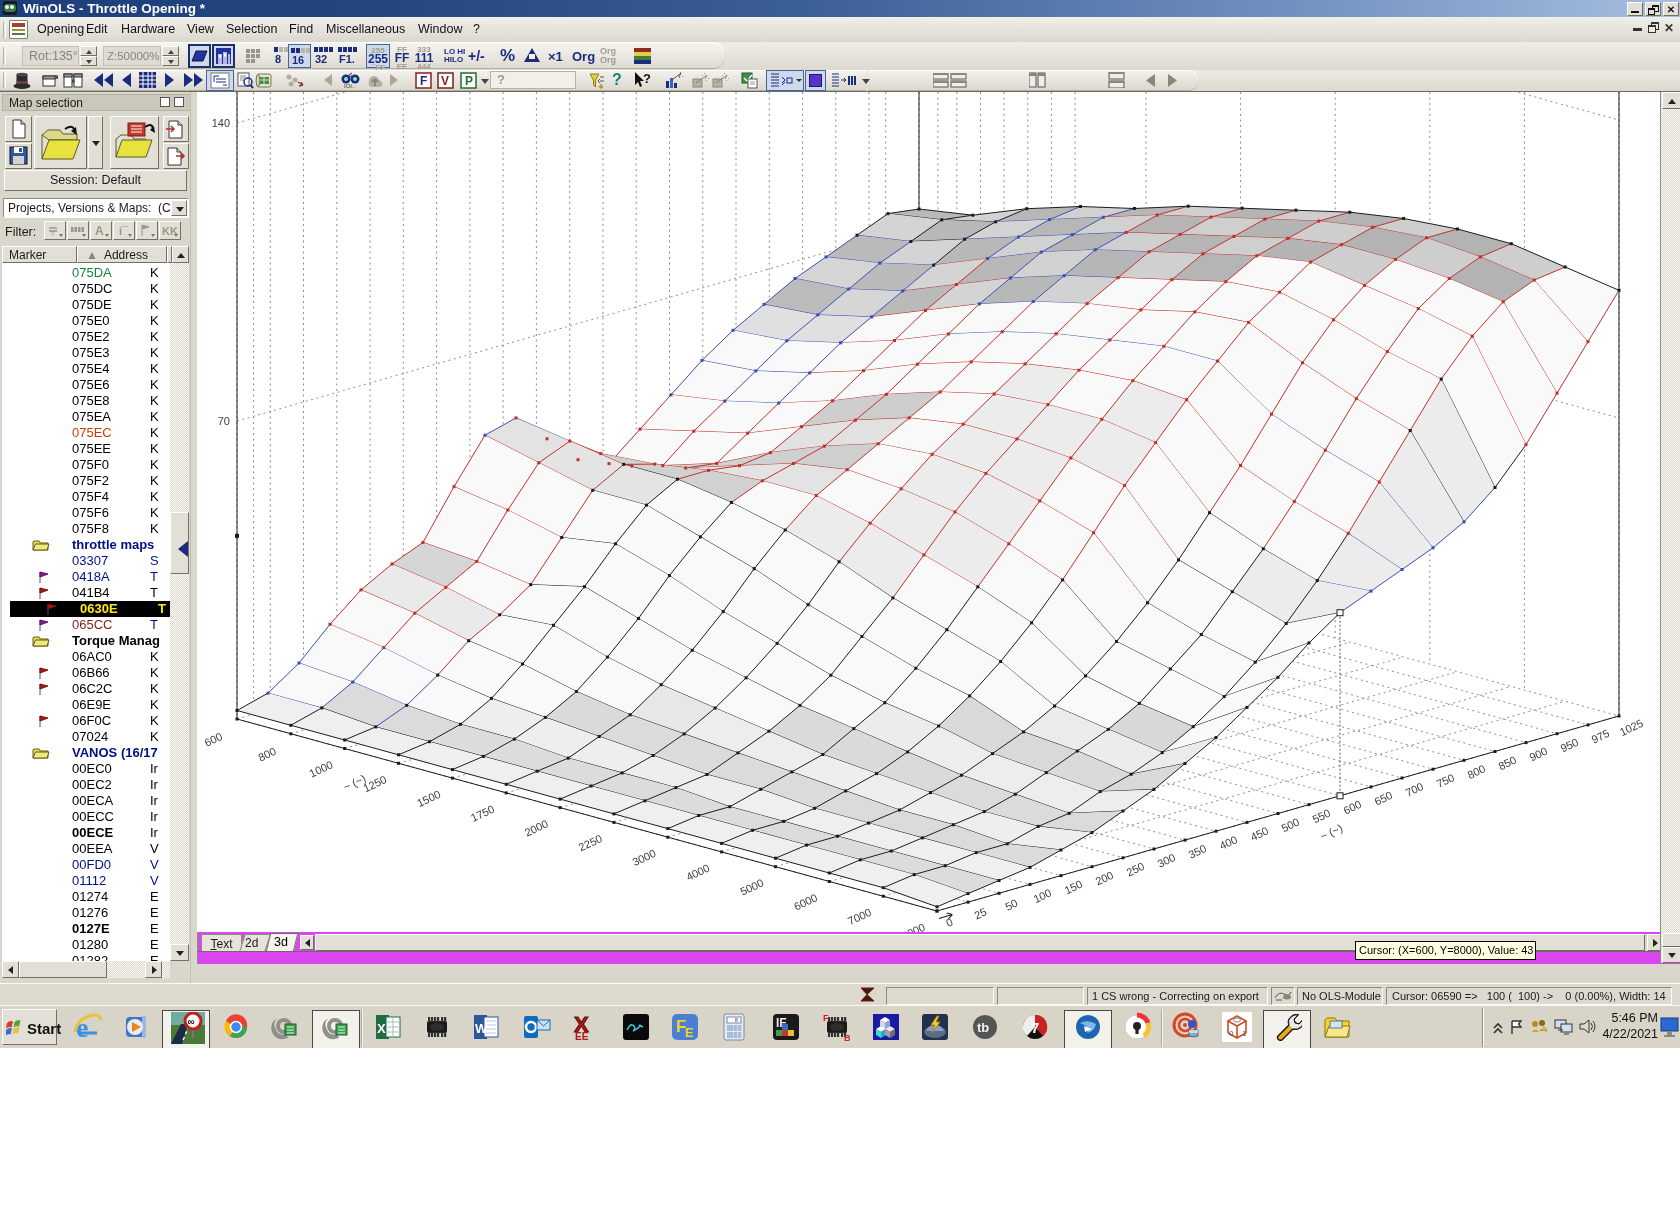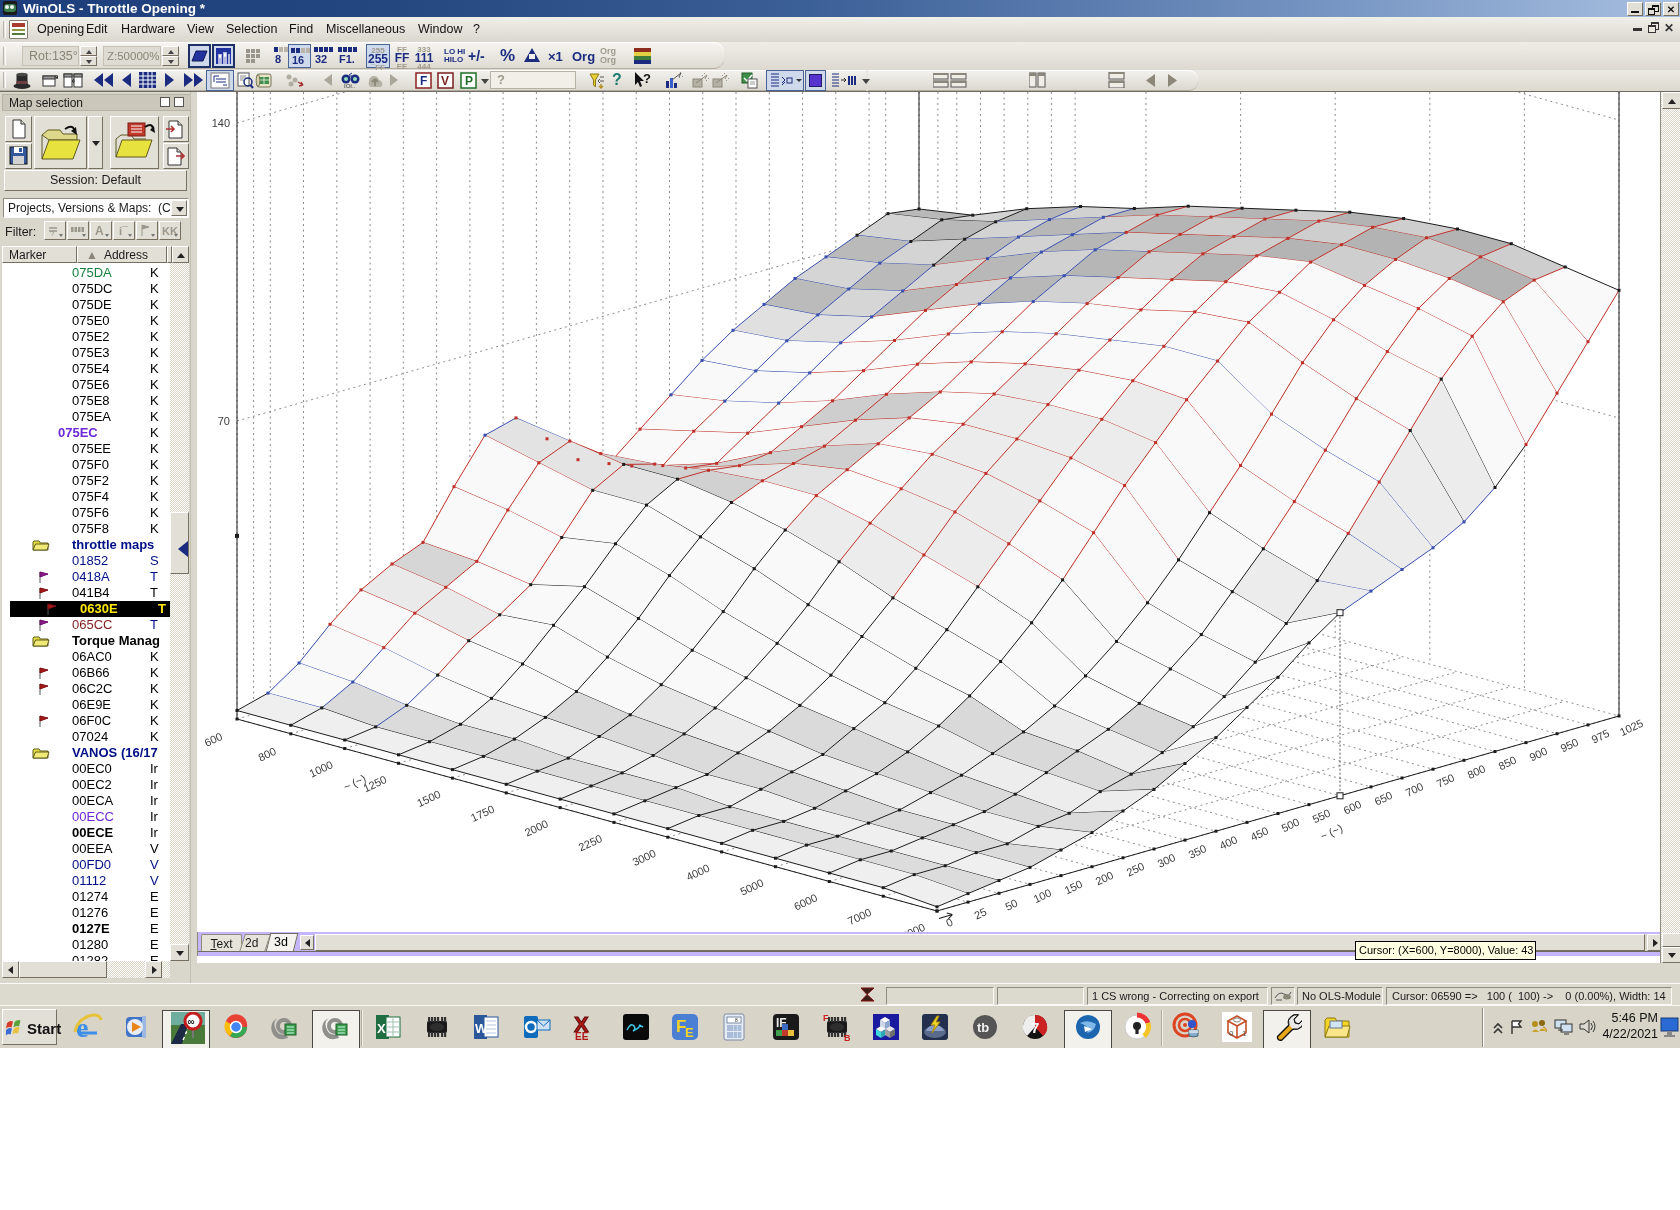--- a/index.html
+++ b/index.html
@@ -566,21 +566,21 @@
       </div>
 <div class="abs" style="left:0;top:130px;width:168px;height:16px">
         <span class="abs" style="left:70px;color:#000;font-weight:normal;white-space:nowrap">075E8</span>
         <span class="abs" style="left:148px;color:#000;font-weight:normal">K</span>
       </div>
 <div class="abs" style="left:0;top:146px;width:168px;height:16px">
         <span class="abs" style="left:70px;color:#000;font-weight:normal;white-space:nowrap">075EA</span>
         <span class="abs" style="left:148px;color:#000;font-weight:normal">K</span>
       </div>
 <div class="abs" style="left:0;top:162px;width:168px;height:16px">
-        <span class="abs" style="left:56px;color:#6d28d9;font-weight:bold;white-space:nowrap">075EC</span>
+        <span class="abs" style="left:70px;color:#c2410c;font-weight:normal;white-space:nowrap">075EC</span>
         <span class="abs" style="left:148px;color:#000;font-weight:normal">K</span>
       </div>
 <div class="abs" style="left:0;top:178px;width:168px;height:16px">
         <span class="abs" style="left:70px;color:#000;font-weight:normal;white-space:nowrap">075EE</span>
         <span class="abs" style="left:148px;color:#000;font-weight:normal">K</span>
       </div>
 <div class="abs" style="left:0;top:194px;width:168px;height:16px">
         <span class="abs" style="left:70px;color:#000;font-weight:normal;white-space:nowrap">075F0</span>
         <span class="abs" style="left:148px;color:#000;font-weight:normal">K</span>
       </div>
@@ -602,21 +602,21 @@
       </div>
 <div class="abs" style="left:0;top:274px;width:168px;height:16px">
         <svg class="abs" style="left:30px;top:2px" width="18" height="13">
           <path d="M1 11 V3 l1-1 h5 l1.5 2 H16 v7 z" fill="#e8e23f" stroke="#5f5a20"></path>
           <path d="M1 11 l2.5-6 H17 L15 11 z" fill="#f0eb77" stroke="#5f5a20"></path>
         </svg>
         <span class="abs" style="left:70px;color:#000f86;font-weight:bold;white-space:nowrap">throttle maps</span>
         <span class="abs" style="left:148px;color:#000f86;font-weight:bold"></span>
       </div>
 <div class="abs" style="left:0;top:290px;width:168px;height:16px">
-        <span class="abs" style="left:70px;color:#000f86;font-weight:normal;white-space:nowrap">01852</span>
+        <span class="abs" style="left:70px;color:#000f86;font-weight:normal;white-space:nowrap">03307</span>
         <span class="abs" style="left:148px;color:#000f86;font-weight:normal">S</span>
       </div>
 <div class="abs" style="left:0;top:306px;width:168px;height:16px">
         <svg class="abs" style="left:36px;top:2px" width="14" height="13">
           <path d="M2 1 v11" stroke="#555"></path>
           <path d="M2 1 l8 2 l-8 3 z" fill="#8b1a8b" stroke="#6a0f6a"></path>
         </svg>
         <span class="abs" style="left:70px;color:#000f86;font-weight:normal;white-space:nowrap">0418A</span>
         <span class="abs" style="left:148px;color:#000f86;font-weight:normal">T</span>
       </div>
@@ -702,21 +702,21 @@
       </div>
 <div class="abs" style="left:0;top:514px;width:168px;height:16px">
         <span class="abs" style="left:70px;color:#000;font-weight:normal;white-space:nowrap">00EC2</span>
         <span class="abs" style="left:148px;color:#000;font-weight:normal">Ir</span>
       </div>
 <div class="abs" style="left:0;top:530px;width:168px;height:16px">
         <span class="abs" style="left:70px;color:#000;font-weight:normal;white-space:nowrap">00ECA</span>
         <span class="abs" style="left:148px;color:#000;font-weight:normal">Ir</span>
       </div>
 <div class="abs" style="left:0;top:546px;width:168px;height:16px">
-        <span class="abs" style="left:70px;color:#6d28d9;font-weight:normal;white-space:nowrap">00ECC</span>
+        <span class="abs" style="left:70px;color:#000000;font-weight:normal;white-space:nowrap">00ECC</span>
         <span class="abs" style="left:148px;color:#000;font-weight:normal">Ir</span>
       </div>
 <div class="abs" style="left:0;top:562px;width:168px;height:16px">
         <span class="abs" style="left:70px;color:#000;font-weight:bold;white-space:nowrap">00ECE</span>
         <span class="abs" style="left:148px;color:#000;font-weight:normal">Ir</span>
       </div>
 <div class="abs" style="left:0;top:578px;width:168px;height:16px">
         <span class="abs" style="left:70px;color:#000;font-weight:normal;white-space:nowrap">00EEA</span>
         <span class="abs" style="left:148px;color:#000;font-weight:normal">V</span>
       </div>
@@ -2153,21 +2153,21 @@
 <text x="1312" y="674.5" text-anchor="middle" transform="rotate(-25 1312 674.5)">850</text>
 <text x="1343" y="665.6" text-anchor="middle" transform="rotate(-25 1343 665.6)">900</text>
 <text x="1374" y="656.7" text-anchor="middle" transform="rotate(-25 1374 656.7)">950</text>
 <text x="1405" y="647.9" text-anchor="middle" transform="rotate(-25 1405 647.9)">975</text>
 <text x="1436" y="639" text-anchor="middle" transform="rotate(-25 1436 639)">1025</text>
 <text x="159.2" y="694.2" text-anchor="middle" transform="rotate(-25 159.2 694.2)">~  (~)</text>
 <text x="1136" y="743.6" text-anchor="middle" transform="rotate(-25 1136 743.6)">~  (~)</text>
 </g>
 </svg>
   </div>
-<div class="abs" style="left:197px;top:932px;width:1483px;height:24px;background:#c4b5fd;border-left:1px solid #8e8a7e">
+<div class="abs" style="left:197px;top:932px;width:1483px;height:32px;background:#d946ef;border-left:1px solid #8e8a7e">
 <div class="abs" style="left:3px;top:2px;width:41px;height:18px;background:#e6e3da;border:1px solid #8e8a7e;border-bottom:none;border-radius:2px 2px 0 0;font-size:12px;color:#1a1a1a;text-align:center;padding-top:2px"><span style="text-decoration:underline">T</span>ext</div>
 <div class="abs" style="left:44px;top:2px;width:26px;height:18px;background:#e6e3da;border:1px solid #8e8a7e;border-bottom:none;transform:skewX(-18deg);font-size:12px"></div>
 <div class="abs" style="left:47px;top:4px;font-size:12px;color:#1a1a1a">2d</div>
 <div class="abs" style="left:70px;top:1px;width:28px;height:19px;background:#f4f3ee;border:1px solid #6f6b60;border-bottom:none;transform:skewX(-14deg);"></div>
 <div class="abs" style="left:76px;top:3px;font-size:12.5px;color:#000">3d</div>
 <div class="abs btn" style="left:102px;top:3px;width:14px;height:15px">
       <span class="abs" style="left:4px;top:3px;border-top:4px solid transparent;border-bottom:4px solid transparent;border-right:5px solid #222"></span>
     </div>
 <div class="abs" style="left:117px;top:2px;width:1347px;height:17px;background:#d9d5c9"></div>
 <div class="abs btn" style="left:117px;top:2px;width:1330px;height:17px"></div>

